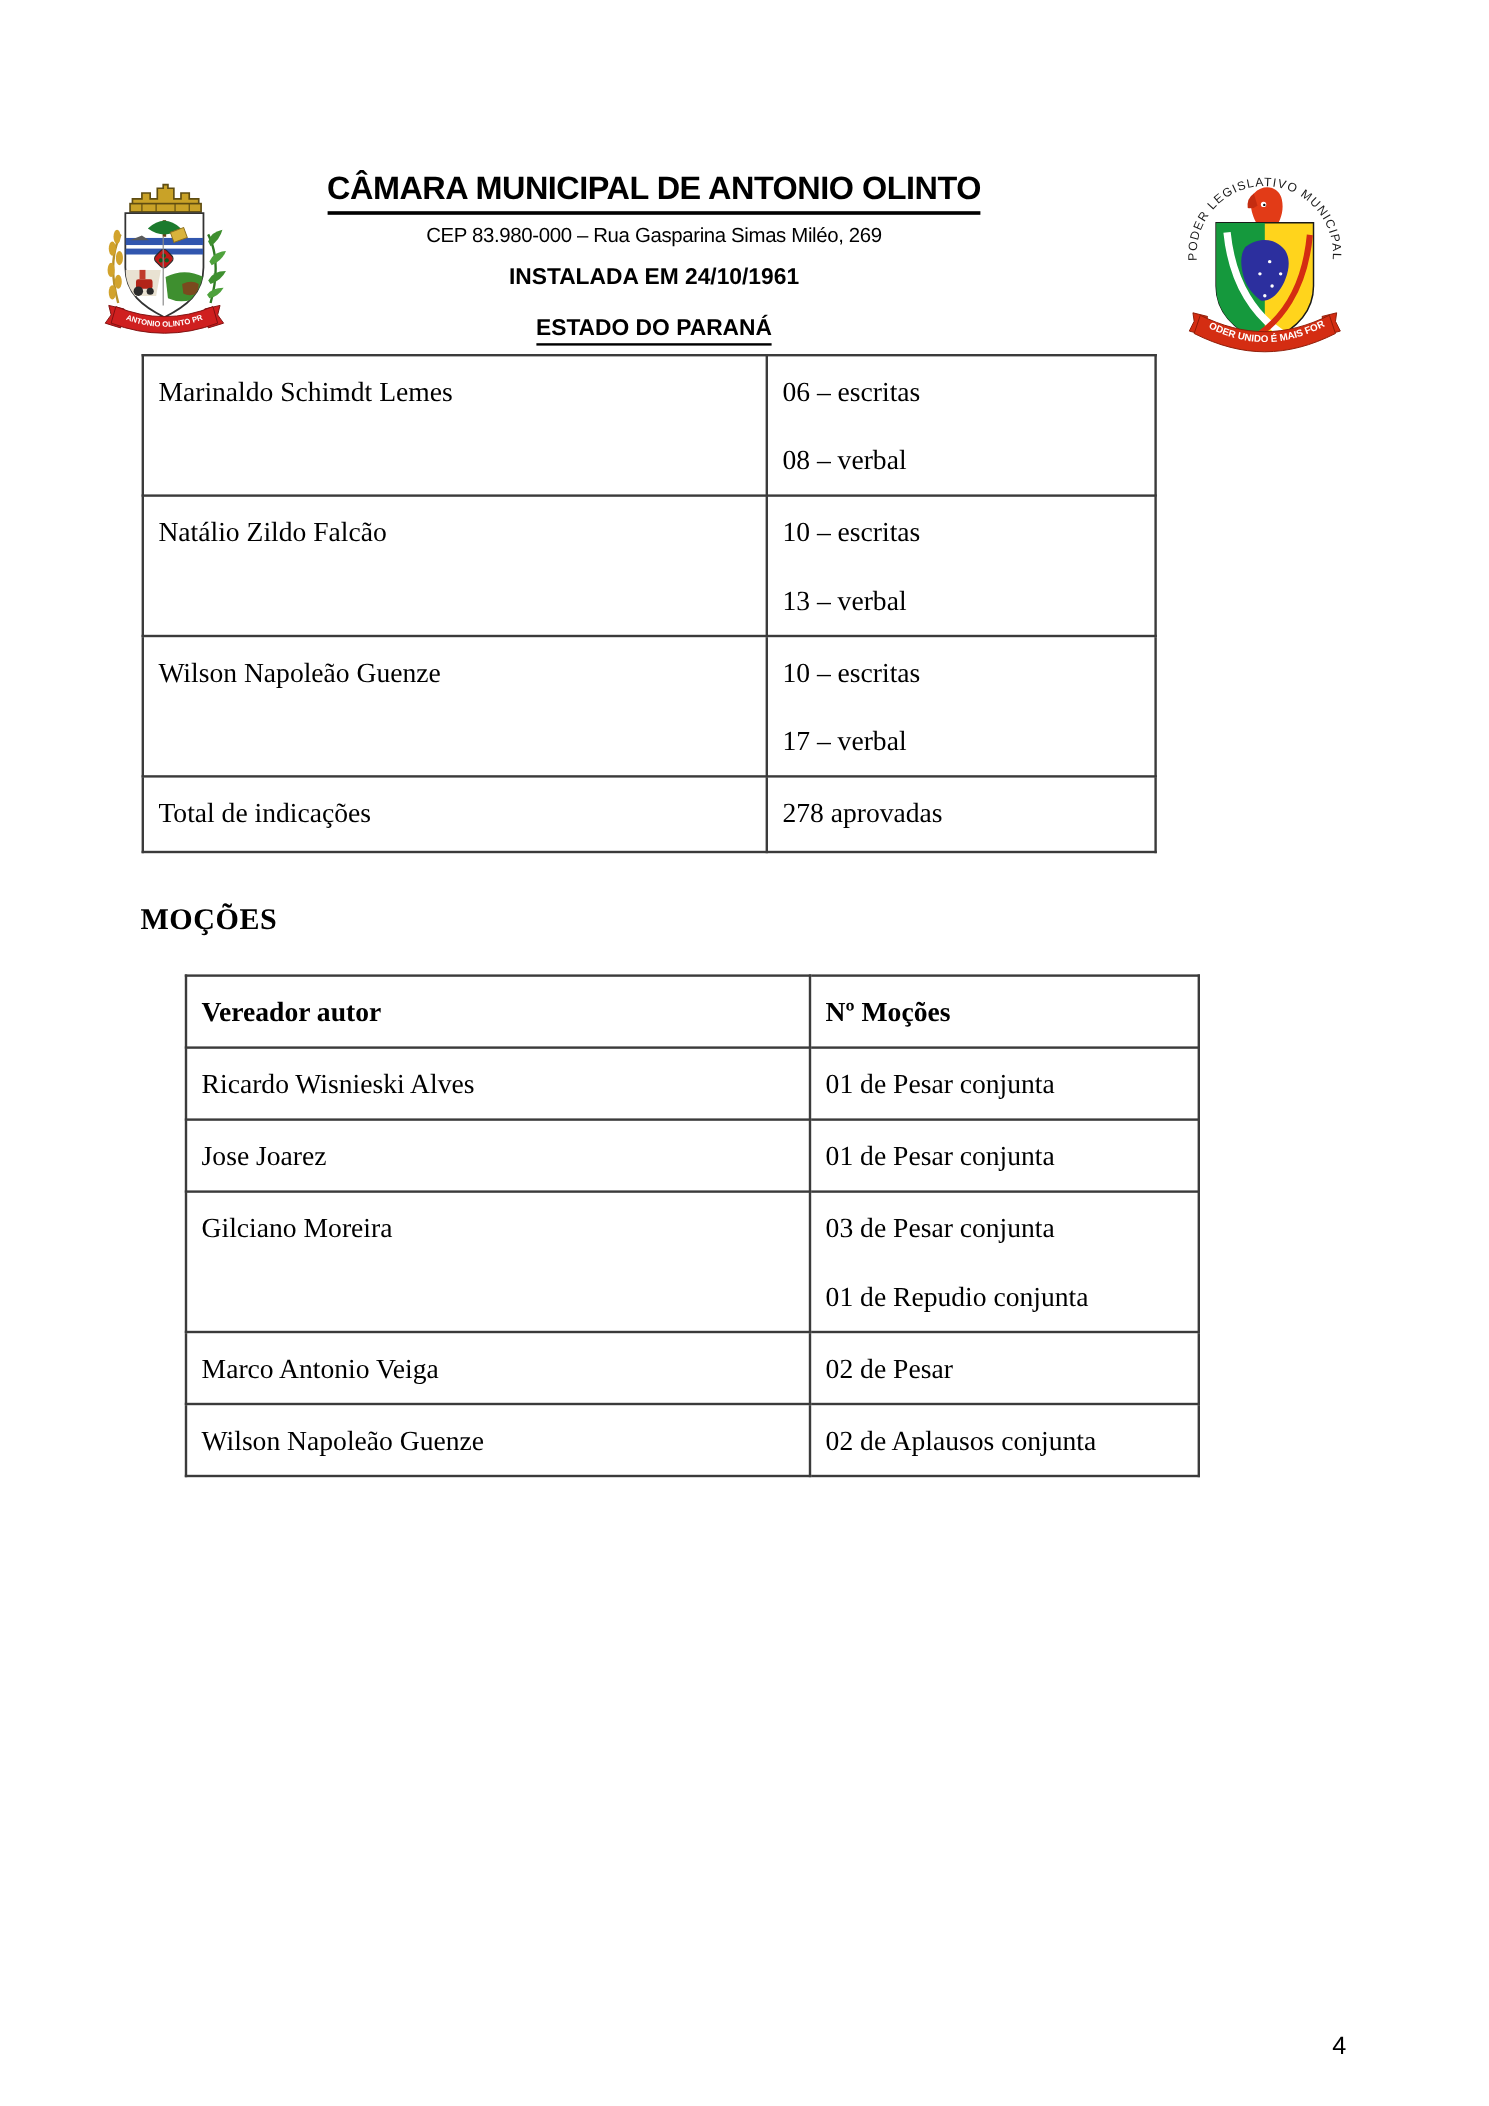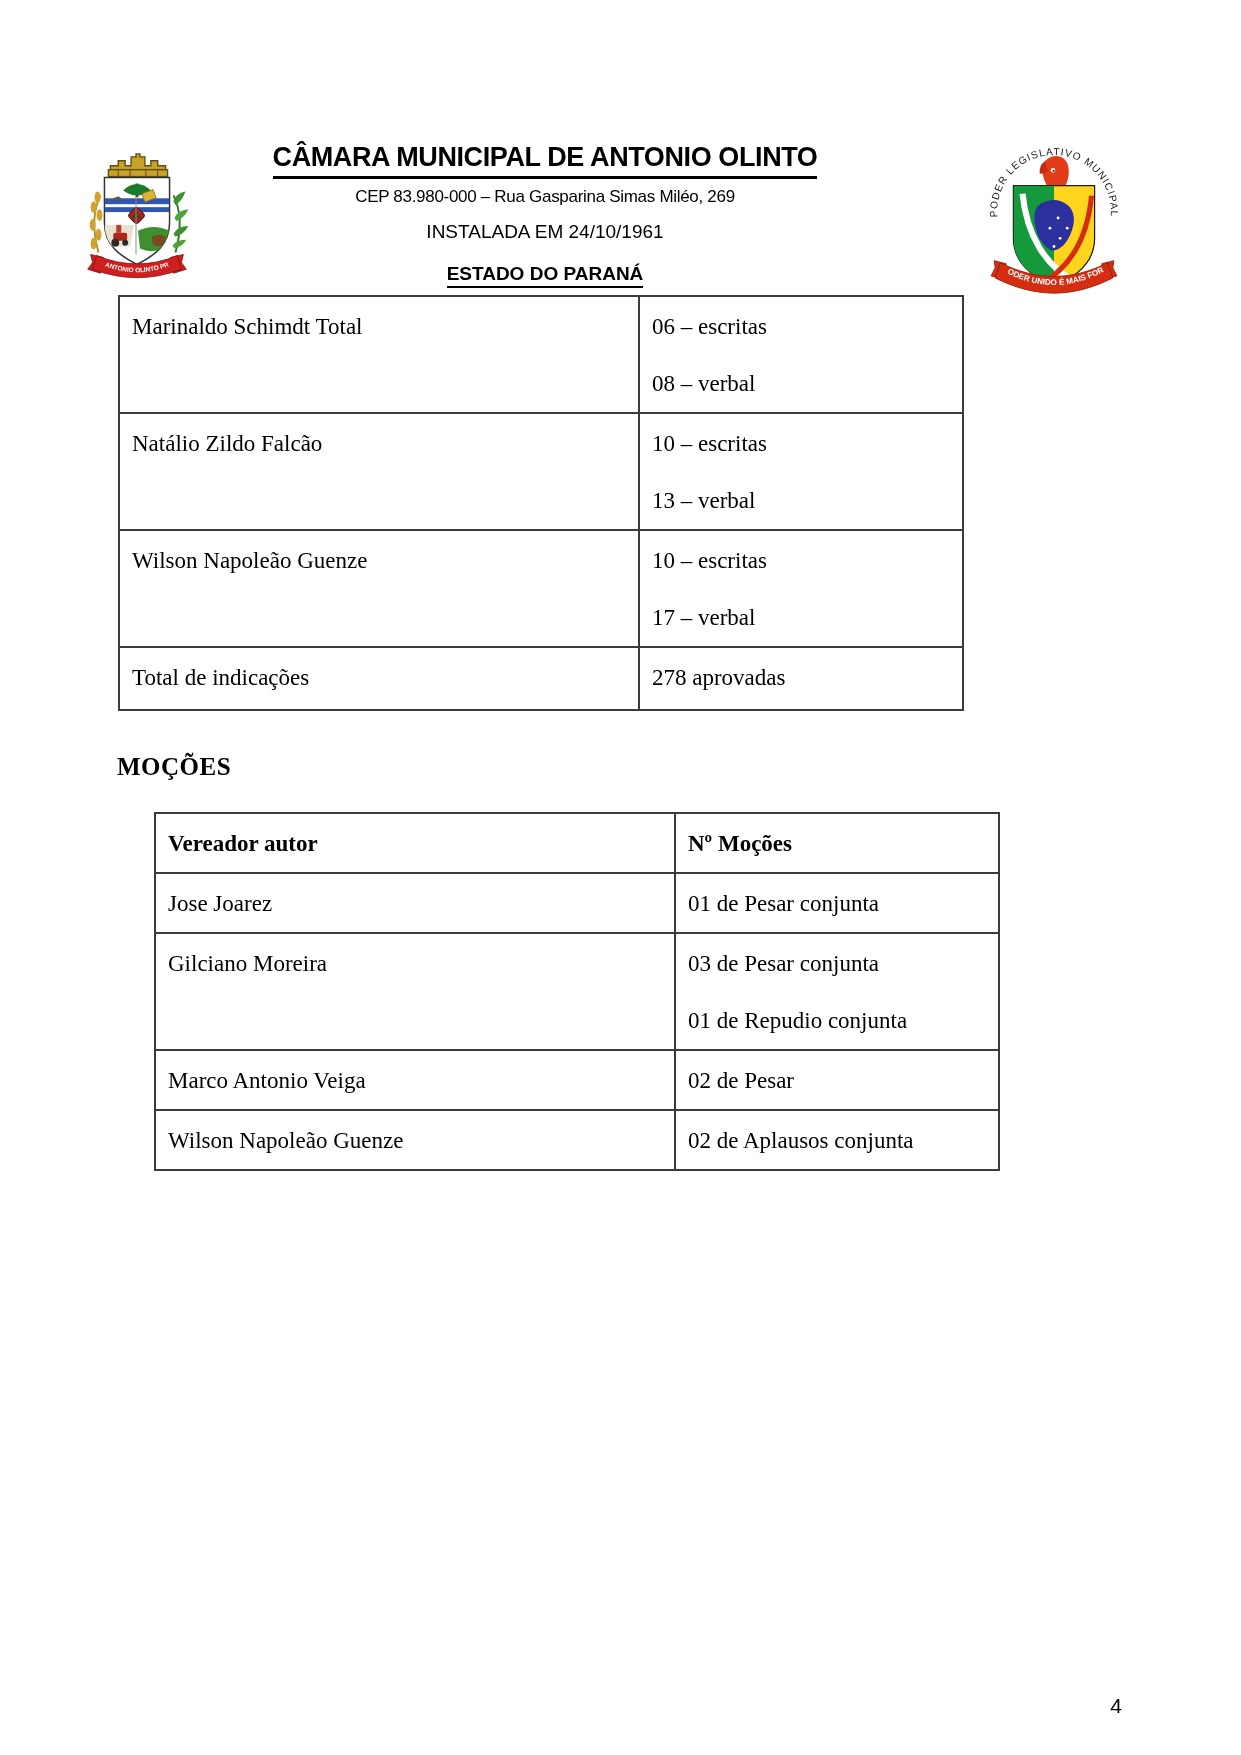--- a/index.html
+++ b/index.html
@@ -10,21 +10,21 @@
     background:#ffffff;
     overflow:hidden;
     font-family:"Liberation Serif", serif;
     color:#000;
   }
   
   .hdr-text{position:absolute;left:205px;width:680px;text-align:center;font-family:"Liberation Sans", sans-serif;}
   .hdr-title{top:142px;font-size:27px;font-weight:bold;letter-spacing:-0.4px;text-decoration:underline;}
   .hdr-title span{display:inline-block;border-bottom:3px solid #000;padding-bottom:3px;}
   .hdr-address{top:187px;font-size:17px;letter-spacing:-0.3px;}
-  .hdr-installed{top:221px;font-size:19px;font-weight:normal;}
+  .hdr-installed{top:221px;font-size:19px;font-weight:bold;}
   .hdr-state{top:263px;font-size:19px;font-weight:bold;}
   .hdr-state span{display:inline-block;border-bottom:2px solid #000;padding-bottom:1px;}
   .logo-left{position:absolute;left:80px;top:146px;width:114px;height:146px;}
   .logo-right{position:absolute;left:986px;top:130px;width:136px;height:170px;}
   
   table.doc{
     position:absolute;left:118px;
     border-collapse:collapse;table-layout:fixed;width:844px;
     font-family:"Liberation Serif", serif;font-size:23px;
   }
@@ -164,21 +164,21 @@
     </g>
   </svg>
 
   <table class="doc" id="indications-table">
     <colgroup>
         <col style="width:520px">
         <col style="width:324px">
       </colgroup>
     <tbody>
       <tr style="height:109px">
-        <td>Marinaldo Schimdt Total</td>
+        <td>Marinaldo Schimdt Lemes</td>
         <td>06 – escritas
 08 – verbal</td>
       </tr>
       <tr style="height:112px">
         <td>Natálio Zildo Falcão</td>
         <td>10 – escritas
 13 – verbal</td>
       </tr>
       <tr style="height:114px">
         <td>Wilson Napoleão Guenze</td>
@@ -197,20 +197,24 @@
   <table class="doc" id="mocoes-table">
     <colgroup>
         <col style="width:520px">
         <col style="width:324px">
       </colgroup>
     <tbody>
       <tr style="height:56px">
         <td class="hd">Vereador autor</td>
         <td class="hd">Nº Moções</td>
       </tr>
+      <tr style="height:58px">
+        <td>Ricardo Wisnieski Alves</td>
+        <td>01 de Pesar conjunta</td>
+      </tr>
       <tr style="height:57px">
         <td>Jose Joarez</td>
         <td>01 de Pesar conjunta</td>
       </tr>
       <tr style="height:114px">
         <td>Gilciano Moreira</td>
         <td>03 de Pesar conjunta
 01 de Repudio conjunta</td>
       </tr>
       <tr style="height:59px">

